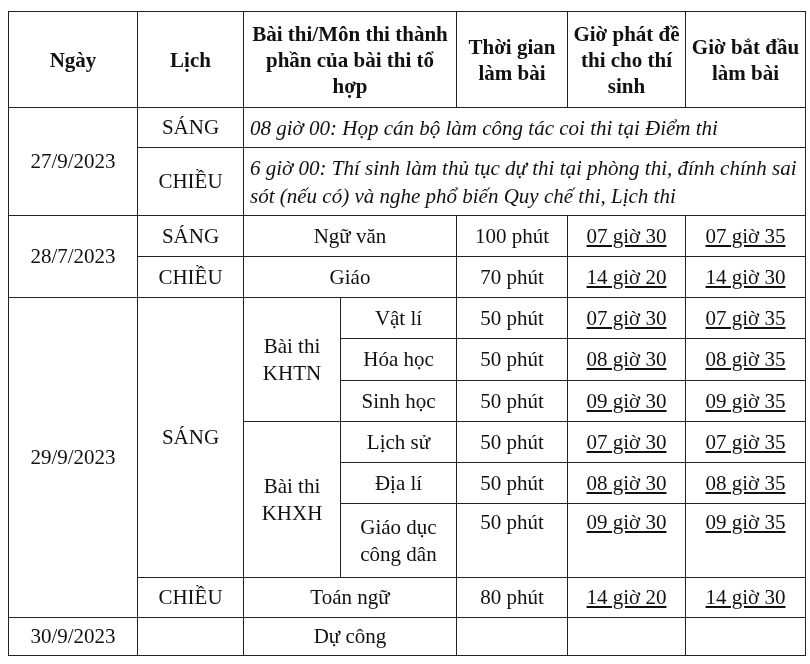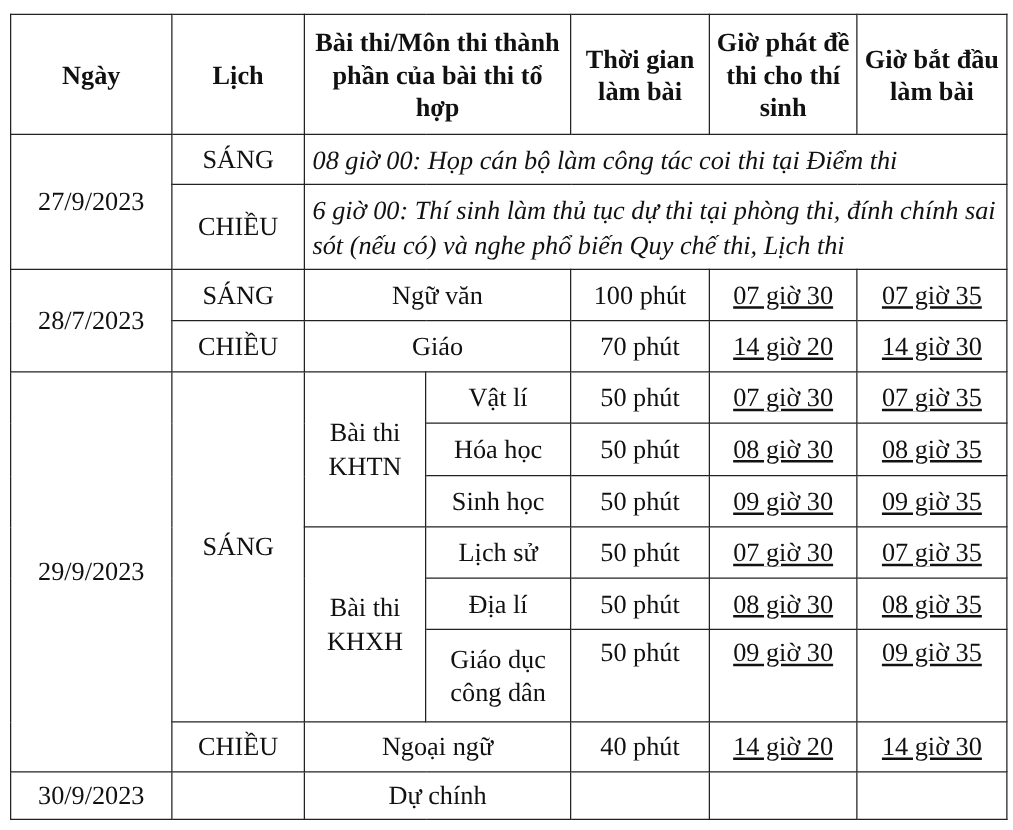--- a/index.html
+++ b/index.html
@@ -113,28 +113,28 @@
   </tr>
   <tr style="height:74px">
     <td>Giáo dục công dân</td>
     <td class="vtop">50 phút</td>
     <td class="b vtop">09 giờ 30</td>
     <td class="b vtop">09 giờ 35</td>
   </tr>
 
   <tr style="height:40px">
     <td>CHIỀU</td>
-    <td colspan="2">Ngoại ngữ</td>
-    <td>40 phút</td>
+    <td colspan="2">Toán ngữ</td>
+    <td>80 phút</td>
     <td class="b">14 giờ 20</td>
     <td class="b">14 giờ 30</td>
   </tr>
 
   <tr style="height:38px">
     <td>30/9/2023</td>
     <td></td>
-    <td colspan="2">Dự chính</td>
+    <td colspan="2">Dự công</td>
     <td></td>
     <td class="b"></td>
     <td class="b"></td>
   </tr>
 </tbody>
   </table>
 
 </body></html>

